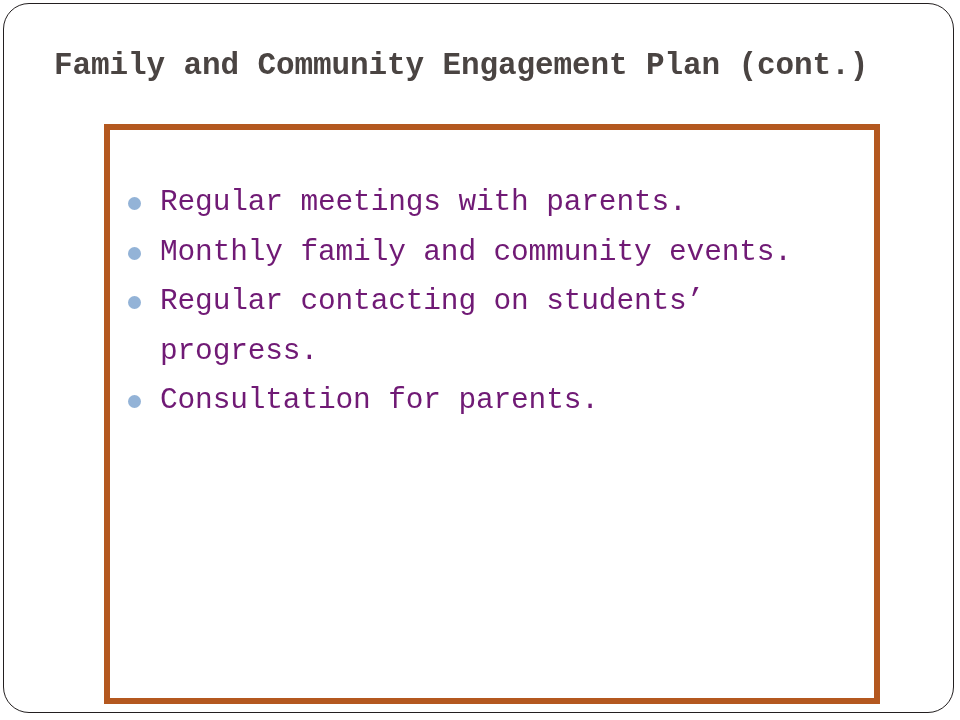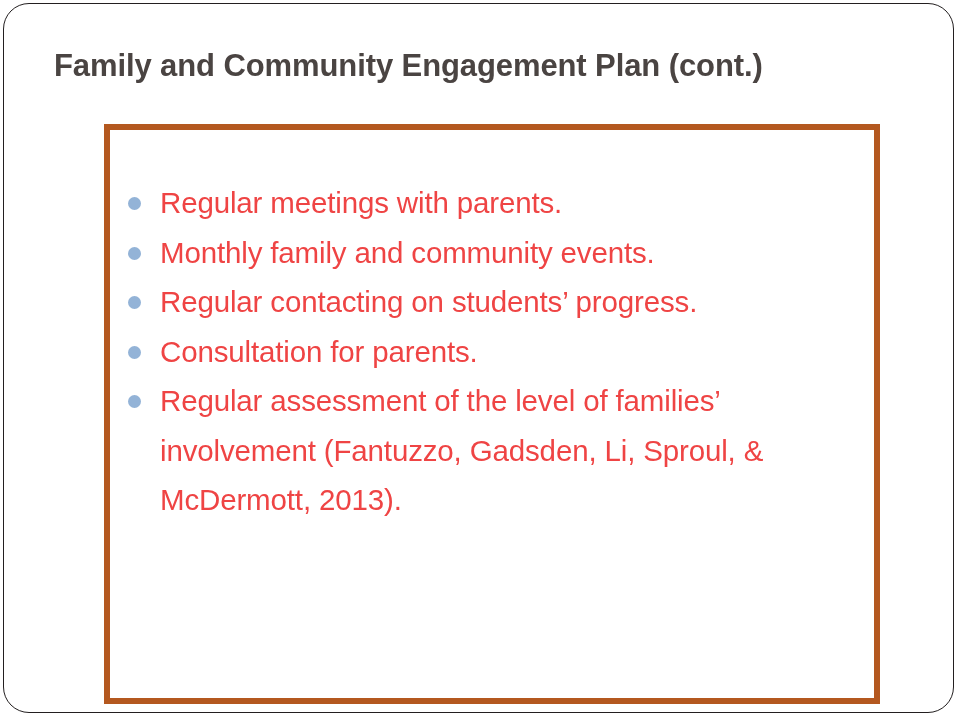--- a/index.html
+++ b/index.html
@@ -14,20 +14,21 @@
     font-family: "Liberation Sans", sans-serif;
     -webkit-font-smoothing: antialiased;
   }
 
   .slide {
     position: relative;
     width: 920px;
     height: 720px;
     background: #ffffff;
     box-sizing: border-box;
+    font-family: Liberation Mono, monospace;
   }
 
   
   .slide-frame {
     position: absolute;
     left: 3px;
     top: 3px;
     width: 951px;
     height: 710px;
     border: 1.5px solid #231f20;
@@ -72,21 +73,21 @@
     padding: 0;
     list-style: none;
   }
 
   .bullet-item {
     position: relative;
     padding-left: 40px;
     margin: 0 0 0 0;
     font-size: 29.5px;
     line-height: 49.5px;
-    color: #ef4444;
+    color: #701a75;
     letter-spacing: -0.15px;
   }
 
   .bullet-item .dot {
     position: absolute;
     left: 8px;
     top: 19px;
     width: 13px;
     height: 13px;
     border-radius: 50%;
@@ -124,21 +125,17 @@
         <span class="bullet-text">Regular contacting on students’ progress.</span>
       </li>
 
       <li class="bullet-item">
         <span class="dot"></span>
         <span class="bullet-text">Consultation for parents.</span>
       </li>
 
 
 
-      <li class="bullet-item">
-        <span class="dot"></span>
-        <span class="bullet-text">Regular assessment of the level of families’ involvement (Fantuzzo, Gadsden, Li, Sproul, &amp; McDermott, 2013).</span>
-      </li>
 
     </ul>
   </div>
 
 </div>
 
 </body></html>

